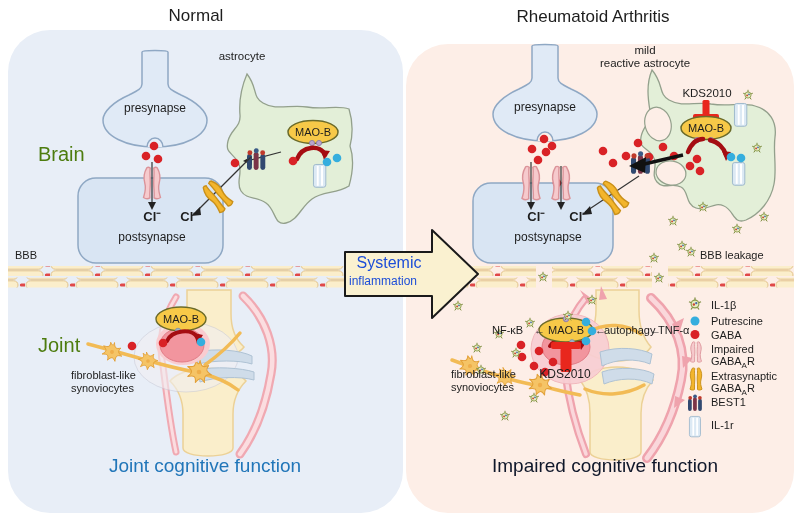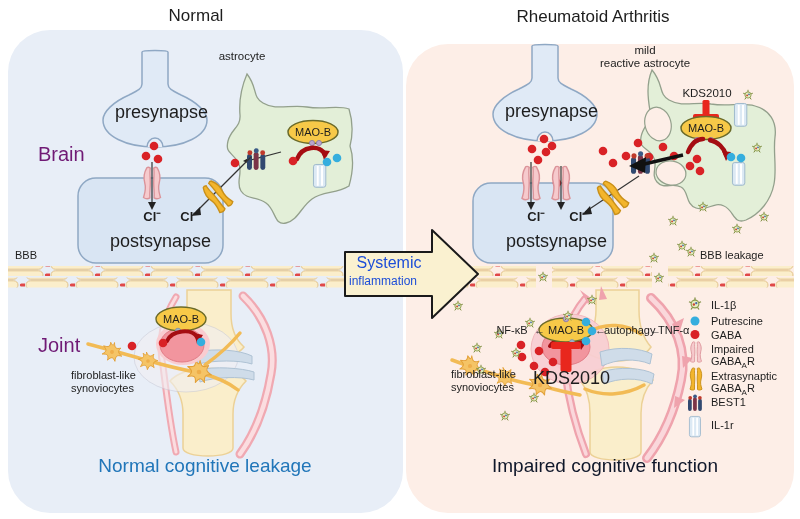--- a/index.html
+++ b/index.html
@@ -1,28 +1,28 @@
 <!DOCTYPE html>
 <html><head>
 <meta charset="utf-8">
 <style>
   html,body{margin:0;padding:0;background:#fff}
   #fig{position:relative;width:800px;height:519px;background:#ffffff;font-family:"Liberation Sans",sans-serif;overflow:hidden}
   #gfx{position:absolute;left:0;top:0}
   .lbl{position:absolute;color:#1d1d1d;line-height:1.12;white-space:nowrap}
   .ctr{text-align:center}
-  .rgt{text-align:center}
+  .rgt{text-align:left}
   .b{font-weight:normal}
   .s11{font-size:11px}
   .s115{font-size:11.5px}
-  .s12{font-size:18px}
+  .s12{font-size:12px}
   .s13{font-size:13px;font-weight:700}
   .s17{font-size:17px}
   .s19{font-size:19px}
-  .s20{font-size:20px;color:#701a75}
+  .s20{font-size:20px;color:#4d7c0f}
   .blue{color:#2176b9}
   .red{color:#0f172a}
   .orange-red{color:#1d4ed8}
   .arrowtxt{color:#333}
   sub{font-size:8px}
   .recep-pink{fill:#f6cacd;stroke:#db9399;stroke-width:1.6}
   .recep-yellow{fill:#f3b52c;stroke:#c9901a;stroke-width:1.6}
   .gaba{fill:#d92226}
   .put{fill:#35aede}
   .lav{fill:#b9a6cc;stroke:#8878a8;stroke-width:0.8}
@@ -339,21 +339,21 @@
 <div class="lbl ctr s12" style="left:115px;top:102px;width:80px">presynapse</div>
 <div class="lbl ctr s12" style="left:110px;top:231px;width:84px">postsynapse</div>
 <div class="lbl ctr s13" style="left:138px;top:210px;width:28px">Cl⁻</div>
 <div class="lbl ctr s13" style="left:175px;top:210px;width:28px">Cl⁻</div>
 <div class="lbl ctr b s11" style="left:288px;top:126px;width:50px">MAO-B</div>
 <div class="lbl s11" style="left:15px;top:249px">BBB</div>
 <div class="lbl s20" style="left:38px;top:334px">Joint</div>
 <div class="lbl ctr b s11" style="left:156px;top:313px;width:50px">MAO-B</div>
 <div class="lbl s11" style="left:71px;top:369px">fibroblast-like</div>
 <div class="lbl s11" style="left:71px;top:382px">synoviocytes</div>
-<div class="lbl ctr b s19 blue" style="left:40px;top:455px;width:330px">Normal cognitive leakage</div>
+<div class="lbl ctr b s19 blue" style="left:40px;top:455px;width:330px">Joint cognitive function</div>
 
 <div class="lbl ctr b orange-red" style="left:346px;top:254px;width:86px;font-size:16px">Systemic</div>
 <div class="lbl ctr b orange-red" style="left:346px;top:275px;width:74px;font-size:12px">inflammation</div>
 
 <div class="lbl ctr s115" style="left:595px;top:44px;width:100px">mild</div>
 <div class="lbl ctr s115" style="left:585px;top:57px;width:120px">reactive astrocyte</div>
 <div class="lbl ctr s12" style="left:505px;top:101px;width:80px">presynapse</div>
 <div class="lbl ctr s12" style="left:506px;top:231px;width:84px">postsynapse</div>
 <div class="lbl ctr s13" style="left:522px;top:210px;width:28px">Cl⁻</div>
 <div class="lbl ctr s13" style="left:564px;top:210px;width:28px">Cl⁻</div>

